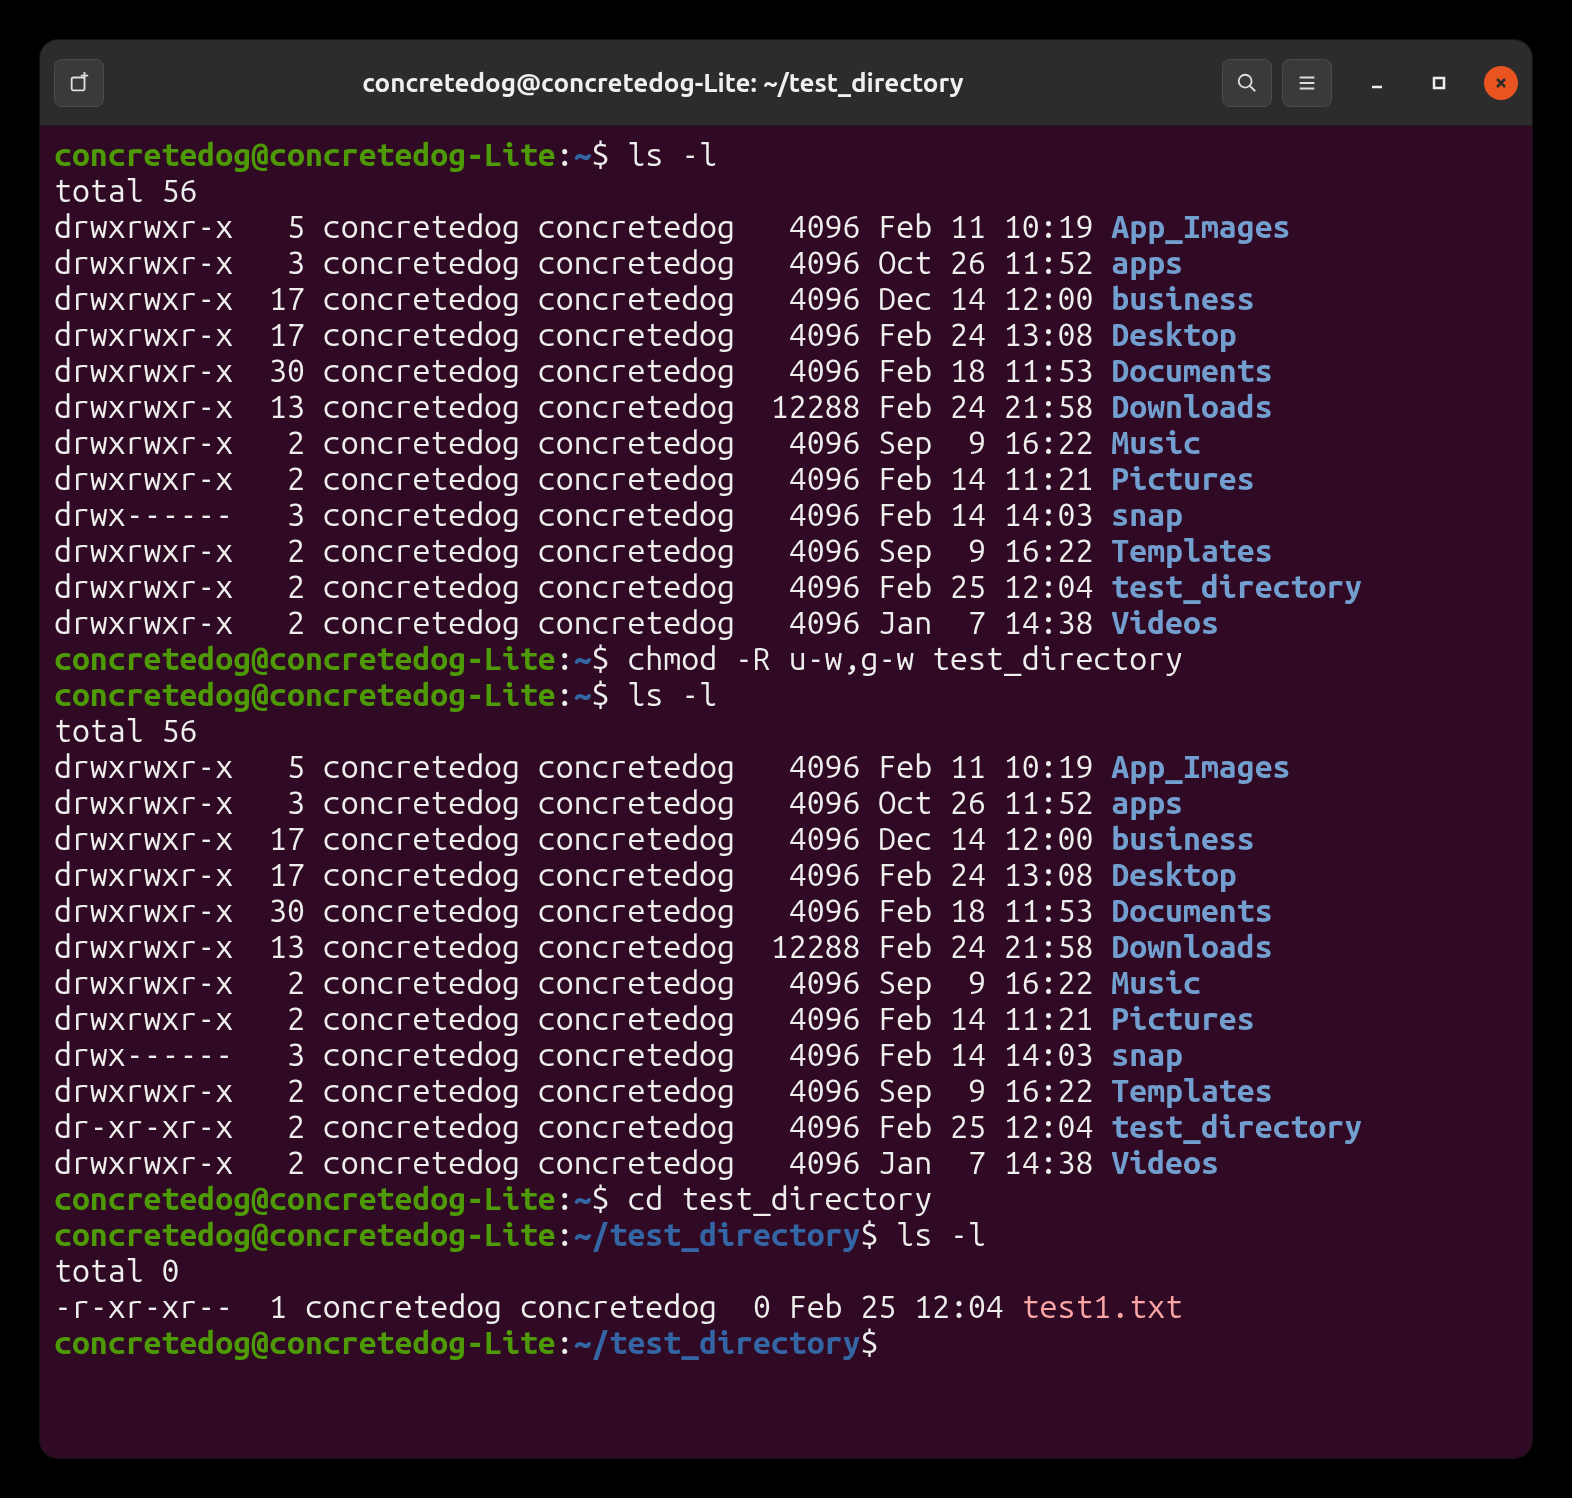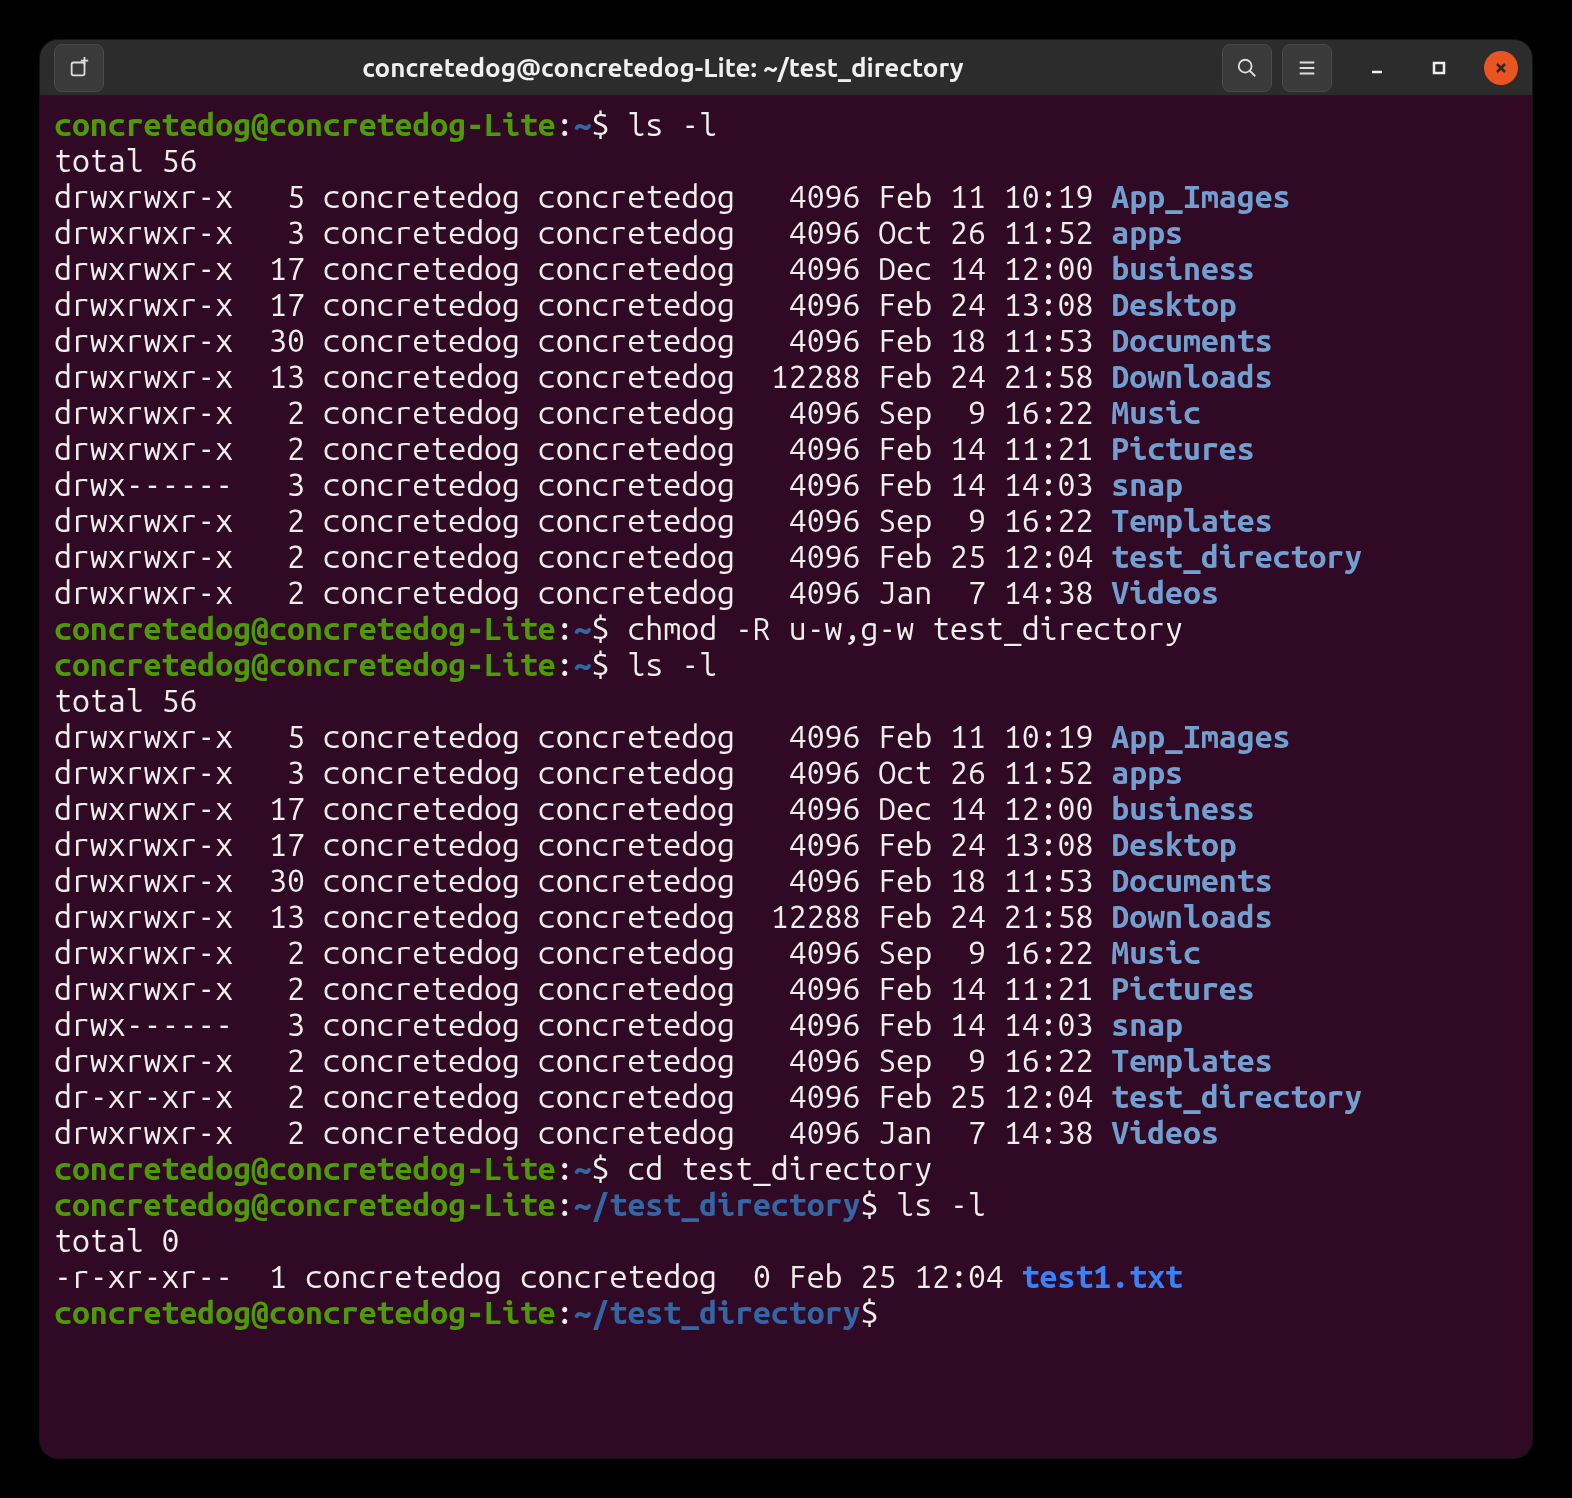--- a/index.html
+++ b/index.html
@@ -14,21 +14,21 @@
     background: #300a24;
     border-radius: 18px;
     overflow: hidden;
     height: 100%;
     display: flex;
     flex-direction: column;
     box-shadow: 0 0 0 1px rgba(255,255,255,0.08);
   }
   .titlebar {
     background: #2c2c2c;
-    height: 56px;
+    height: 86px;
     display: flex;
     align-items: center;
     padding: 0 14px;
     gap: 12px;
     border-bottom: 1px solid #1a1a1a;
   }
   .tb-left, .tb-right { display: flex; gap: 10px; align-items: center; }
   .tb-btn {
     width: 50px;
     height: 48px;
@@ -69,21 +69,21 @@
     white-space: pre;
     position: relative;
   }
   .terminal::-webkit-scrollbar { width: 14px; }
   .terminal::-webkit-scrollbar-track { background: #300a24; }
   .terminal::-webkit-scrollbar-thumb { background: #a36f8f; border-radius: 7px; }
   .c-green { color: #4e9a06; font-weight: bold; }
   .c-blue  { color: #3465a4; font-weight: bold; }
   .c-white { color: #eeeeec; }
   .c-cyan  { color: #729fcf; font-weight: bold; text-align: center; }
-  .c-file  { color: #3b82f6; font-weight: bold; }
+  .c-file  { color: #fca5a5; font-weight: normal; }
 </style>
 </head>
 <body>
 
 <div class="window">
   <div class="titlebar">
     <div class="tb-left">
       <div class="tb-btn">
         <svg viewBox="0 0 24 24">
             <rect x="4" y="6" width="14" height="14" rx="2"></rect>

